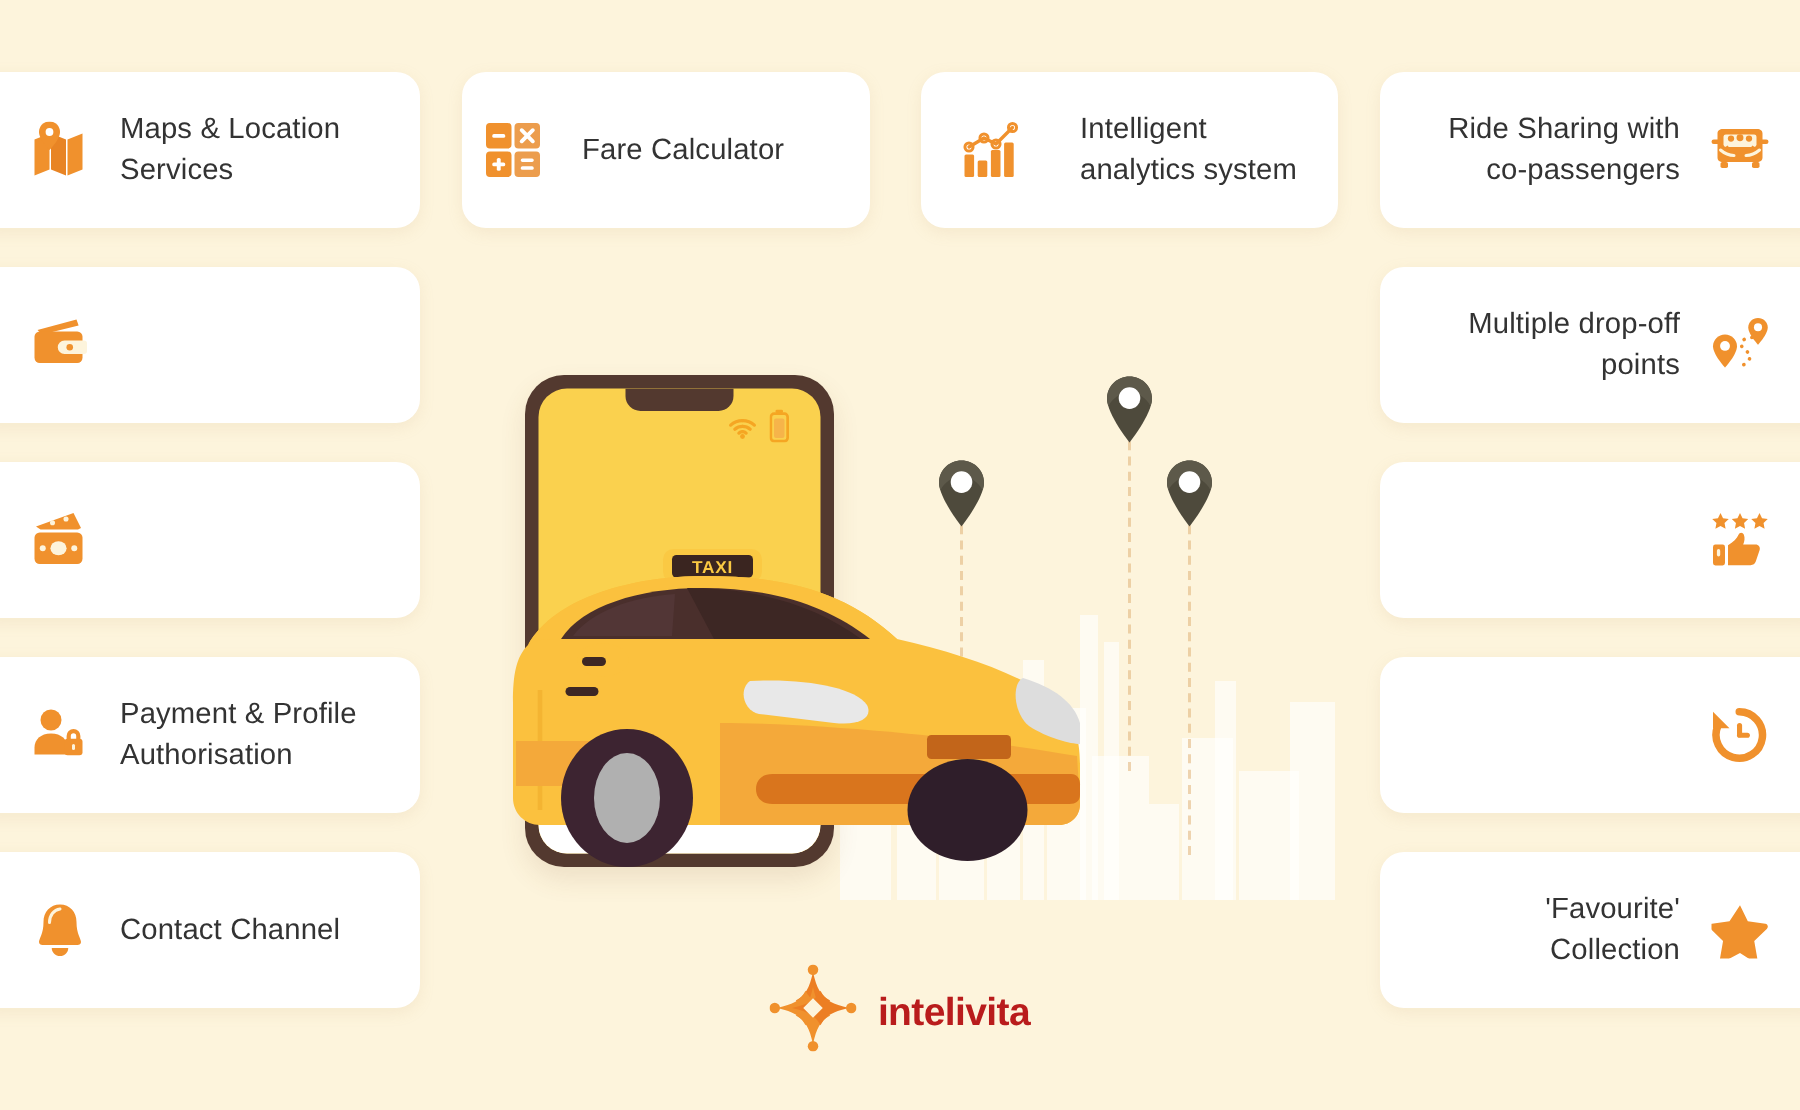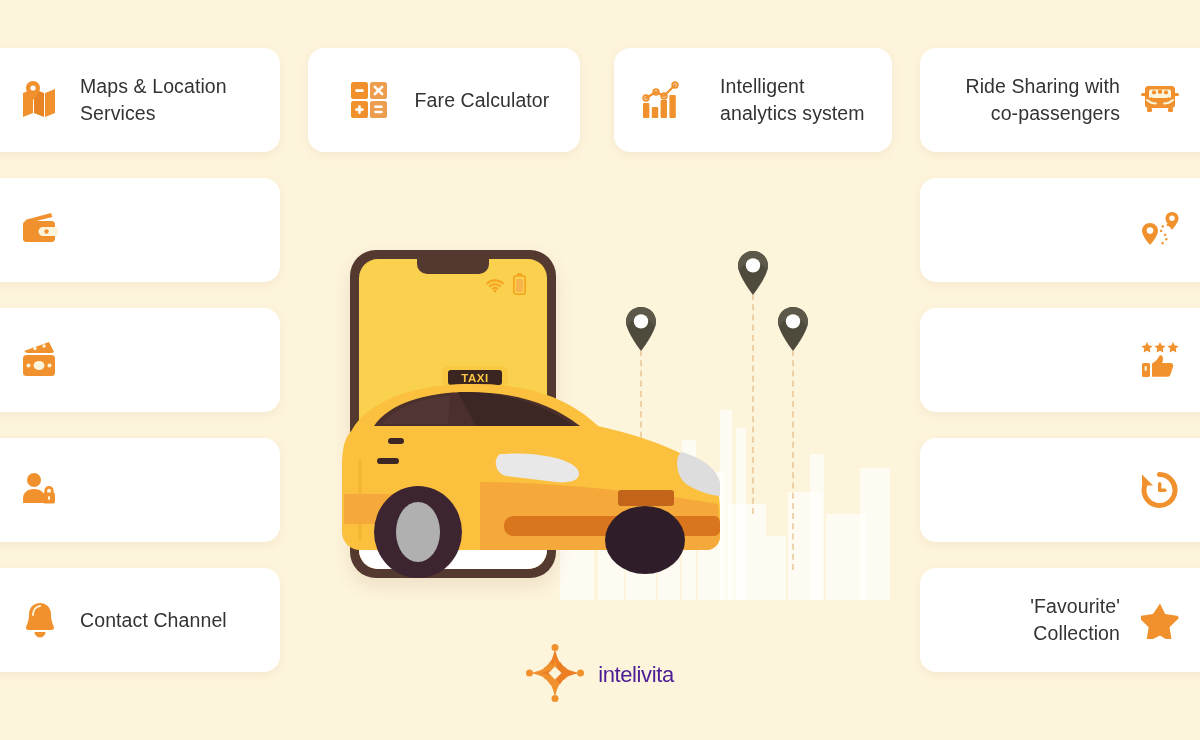--- a/index.html
+++ b/index.html
@@ -46,21 +46,21 @@
   .card.right { right:-20px; width:300px; justify-content:flex-end;   gap:20px; padding-right:40px; }
   .card.mid   { }
   .card-label { font-size:19.5px; line-height:27px; color:#333333; letter-spacing:.1px; white-space:pre-line; }
   .card.right .card-label { text-align:right; }
   .ico { flex:0 0 auto; width:40px; height:40px; display:flex; align-items:center; justify-content:center; }
   .ico svg { display:block; }
 
   
   .logo { position:absolute; left:0; right:0; bottom:34px; display:flex;
           align-items:center; justify-content:center; gap:14px; }
-  .logo-text { font-size:22px; font-weight:normal; color:#4c1d95; letter-spacing:-0.4px; }
+  .logo-text { font-size:26px; font-weight:bold; color:#b91c1c; letter-spacing:-0.4px; }
 </style>
 </head>
 <body>
 
 <div class="stage">
 
   <div class="city">
     <i style="left:0px;   width:34px; height:78px;"></i>
     <i style="left:38px;  width:26px; height:118px;"></i>
     <i style="left:66px;  width:30px; height:52px;"></i>
@@ -215,34 +215,36 @@
   <div class="card left" style="top:438px; height:104px;">
     <span class="ico">
       <svg width="38" height="38" viewBox="0 0 38 38">
         <circle cx="13" cy="9" r="7" fill="#F0912D"></circle>
         <path d="M13 18c-7 0-11 4.2-11 9.4V32h22v-4.6C24 22.2 20 18 13 18z" fill="#F0912D"></path>
         <path d="M28 15a4.6 4.6 0 0 0-4.6 4.6V22h2.8v-2.4a1.8 1.8 0 0 1 3.6 0V22h2.8v-2.4A4.6 4.6 0 0 0 28 15z" fill="#F0912D"></path>
         <rect x="22" y="21.5" width="12" height="11" rx="2" fill="#F0912D"></rect>
         <rect x="27" y="25" width="2" height="4" rx="1" fill="#FDF4DC"></rect>
       </svg>
     </span>
+    <span class="card-label">Payment &amp; Profile
+Authorisation</span>
   </div>
 
   <div class="card left" style="top:568px; height:104px;">
     <span class="ico">
       <svg width="38" height="38" viewBox="0 0 38 38">
         <path d="M19 2c-6.6 0-11 5-11 11.6 0 8-3 11-3 13.4 0 1.2 1 2 2.4 2h23.2c1.4 0 2.4-.8 2.4-2 0-2.4-3-5.4-3-13.4C30 7 25.6 2 19 2z" fill="#F0912D"></path>
         <path d="M13.5 31h11c0 3-2.5 5.4-5.5 5.4S13.5 34 13.5 31z" fill="#F0912D"></path>
         <path d="M12 14c0-5 3-8.5 7-9" stroke="#FDF4DC" stroke-width="2" fill="none" stroke-linecap="round"></path>
       </svg>
     </span>
     <span class="card-label">Contact Channel</span>
   </div>
 
-  <div class="card mid" style="left:308px; top:48px; width:272px; height:104px; gap:26px; padding-left:34px;justify-content:center;">
+  <div class="card mid" style="left:308px; top:48px; width:272px; height:104px; gap:26px; padding-left:14px;">
     <span class="ico">
       <svg width="38" height="38" viewBox="0 0 38 38">
         <rect x="1" y="1" width="17" height="17" rx="2.6" fill="#F0912D"></rect>
         <rect x="20" y="1" width="17" height="17" rx="2.6" fill="#EC9D4D"></rect>
         <rect x="1" y="20" width="17" height="17" rx="2.6" fill="#F0912D"></rect>
         <rect x="20" y="20" width="17" height="17" rx="2.6" fill="#EC9D4D"></rect>
         <rect x="5.2" y="8.3" width="8.6" height="2.6" rx="1.1" fill="#FFFFFF"></rect>
         <path d="M24.8 5.8 L32.2 13.2 M32.2 5.8 L24.8 13.2" stroke="#FFFFFF" stroke-width="2.6" stroke-linecap="round"></path>
         <rect x="5.2" y="27.3" width="8.6" height="2.6" rx="1.1" fill="#FFFFFF"></rect>
         <rect x="8.2" y="24.3" width="2.6" height="8.6" rx="1.1" fill="#FFFFFF"></rect>
@@ -285,20 +287,22 @@
         <path d="M29 12.5 c-1.5 2-3.5 3-5.5 3" stroke="#F0912D" stroke-width="1.6" fill="none"></path>
         <path d="M7 15 c3 2.6 6.5 3.6 9 3.6" stroke="#FDF4DC" stroke-width="2" fill="none" stroke-linecap="round"></path>
         <path d="M33 15 c-3 2.6-6.5 3.6-9 3.6" stroke="#FDF4DC" stroke-width="2" fill="none" stroke-linecap="round"></path>
         <rect x="7" y="23" width="5" height="4" rx="1.2" fill="#F0912D"></rect>
         <rect x="28" y="23" width="5" height="4" rx="1.2" fill="#F0912D"></rect>
       </svg>
     </span>
   </div>
 
   <div class="card right" style="top:178px; height:104px;">
+    <span class="card-label">Multiple drop-off
+points</span>
     <span class="ico">
       <svg width="40" height="38" viewBox="0 0 40 38">
         <path d="M10 12c-4.4 0-8 3.5-8 7.8C2 25.4 10 34 10 34s8-8.6 8-14.2C18 15.5 14.4 12 10 12z" fill="#F0912D"></path>
         <circle cx="10" cy="19.6" r="3.3" fill="#FFFFFF"></circle>
         <path d="M32 1c-3.6 0-6.5 2.8-6.5 6.3 0 4.5 6.5 11.5 6.5 11.5s6.5-7 6.5-11.5C38.5 3.8 35.6 1 32 1z" fill="#F0912D"></path>
         <circle cx="32" cy="7.2" r="2.7" fill="#FFFFFF"></circle>
         <path d="M28 14 C22 14 19 18 22 21 C25 24 28 25 26 29 C24.8 31.4 22 32.5 20 33" stroke="#F0912D" stroke-width="2.4" fill="none" stroke-linecap="round" stroke-dasharray="0.1 5.2"></path>
       </svg>
     </span>
   </div>

